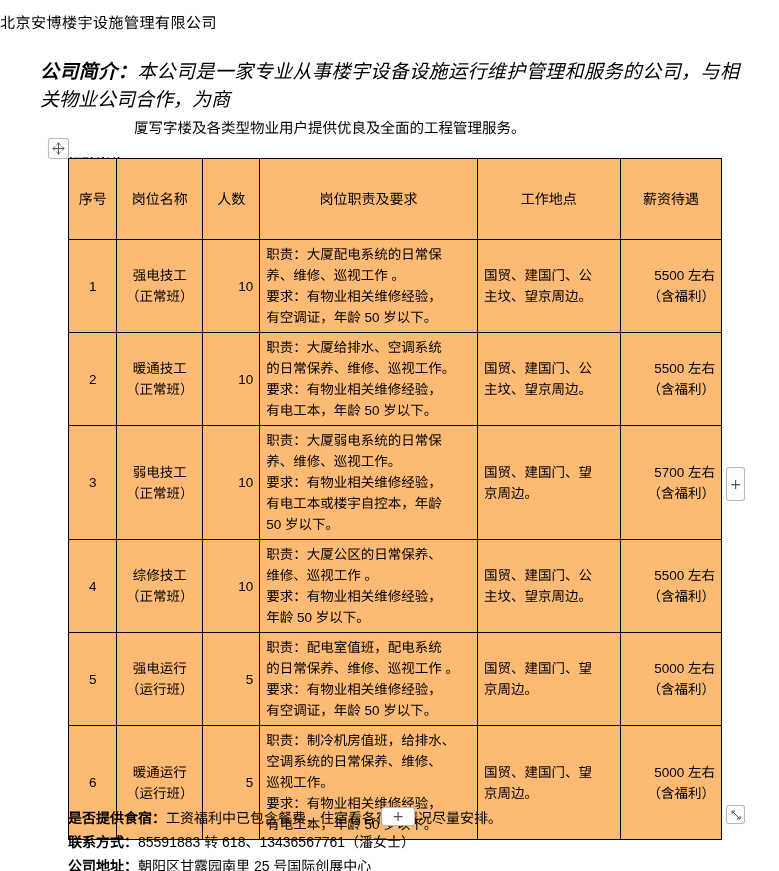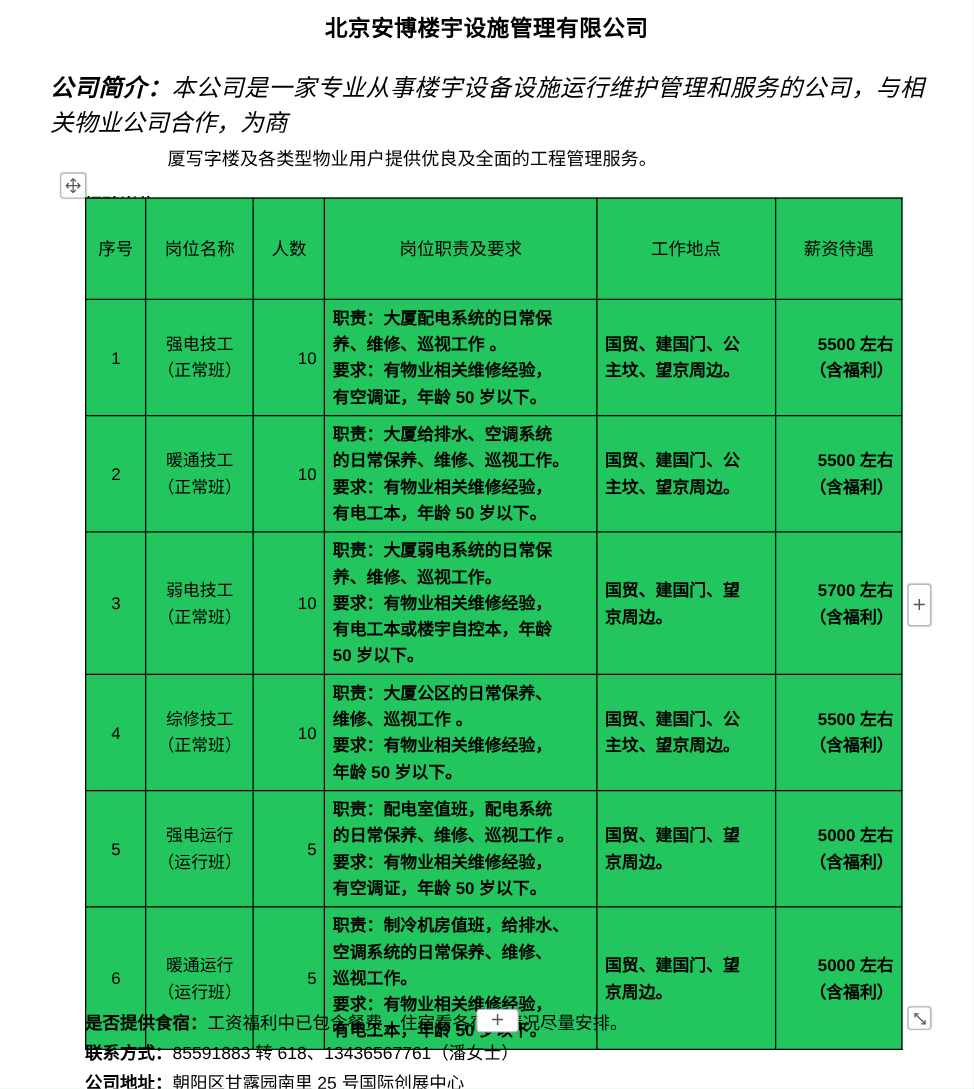--- a/index.html
+++ b/index.html
@@ -19,23 +19,23 @@
 
   .page {
     position: relative;
     width: 779px;
     height: 871px;
     box-sizing: border-box;
   }
 
   
   .doc-title {
-    text-align: center;
-    font-size: 18px;
-    font-weight: bold;
+    text-align: left;
+    font-size: 15px;
+    font-weight: normal;
     letter-spacing: 0.5px;
     margin: 6px 0 0 0;
     padding: 4px 0 2px 0;
     line-height: 26px;
   }
 
   
   .intro {
     margin: 20px 40px 0 40px;
     font-size: 19px;
@@ -66,21 +66,21 @@
   .table-wrap {
     position: absolute;
     left: 68px;
     top: 152px;
     width: 654px;
   }
   table.jobs {
     border-collapse: collapse;
     width: 654px;
     table-layout: fixed;
-    background: #22c55e;
+    background: #fdba74;
   }
   table.jobs td, table.jobs th {
     border: 1px solid #000000;
     padding: 4px 6px;
     font-size: 13.5px;
     line-height: 21px;
     vertical-align: middle;
     font-weight: normal;
   }
   table.jobs th {
@@ -95,21 +95,21 @@
   .col-loc   { width: 130px; text-align: center; }
   .col-pay   { width: 92px;  text-align: center; }
 
   td.cell-no    { text-align: center; font-size: 13px; }
   td.cell-name  { text-align: center; }
   td.cell-count { text-align: right; font-size: 13px; }
   td.cell-duty  { text-align: left; vertical-align: middle; padding-left: 8px; }
   td.cell-loc   { }
   td.cell-pay   { text-align: right; }
 
-  .cell-line { display: block; white-space: normal; font-weight: bold; }
+  .cell-line { display: block; white-space: normal; }
   .name-line { display: block; }
 
   
   .footer {
     position: absolute;
     left: 68px;
     top: 800px;
     width: 690px;
     font-size: 14px;
     line-height: 24px;

